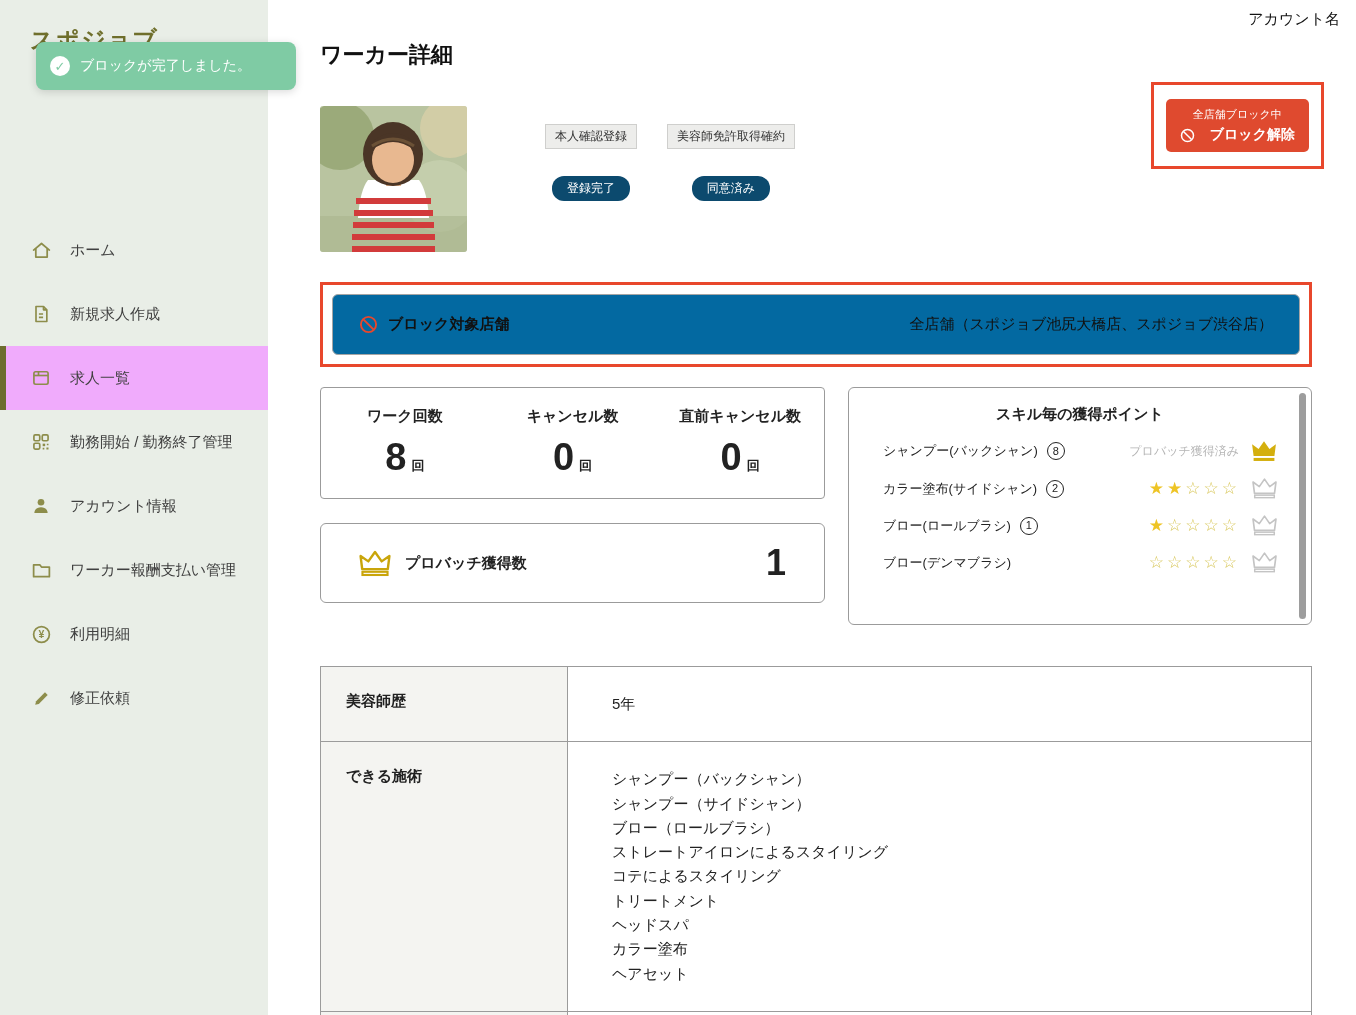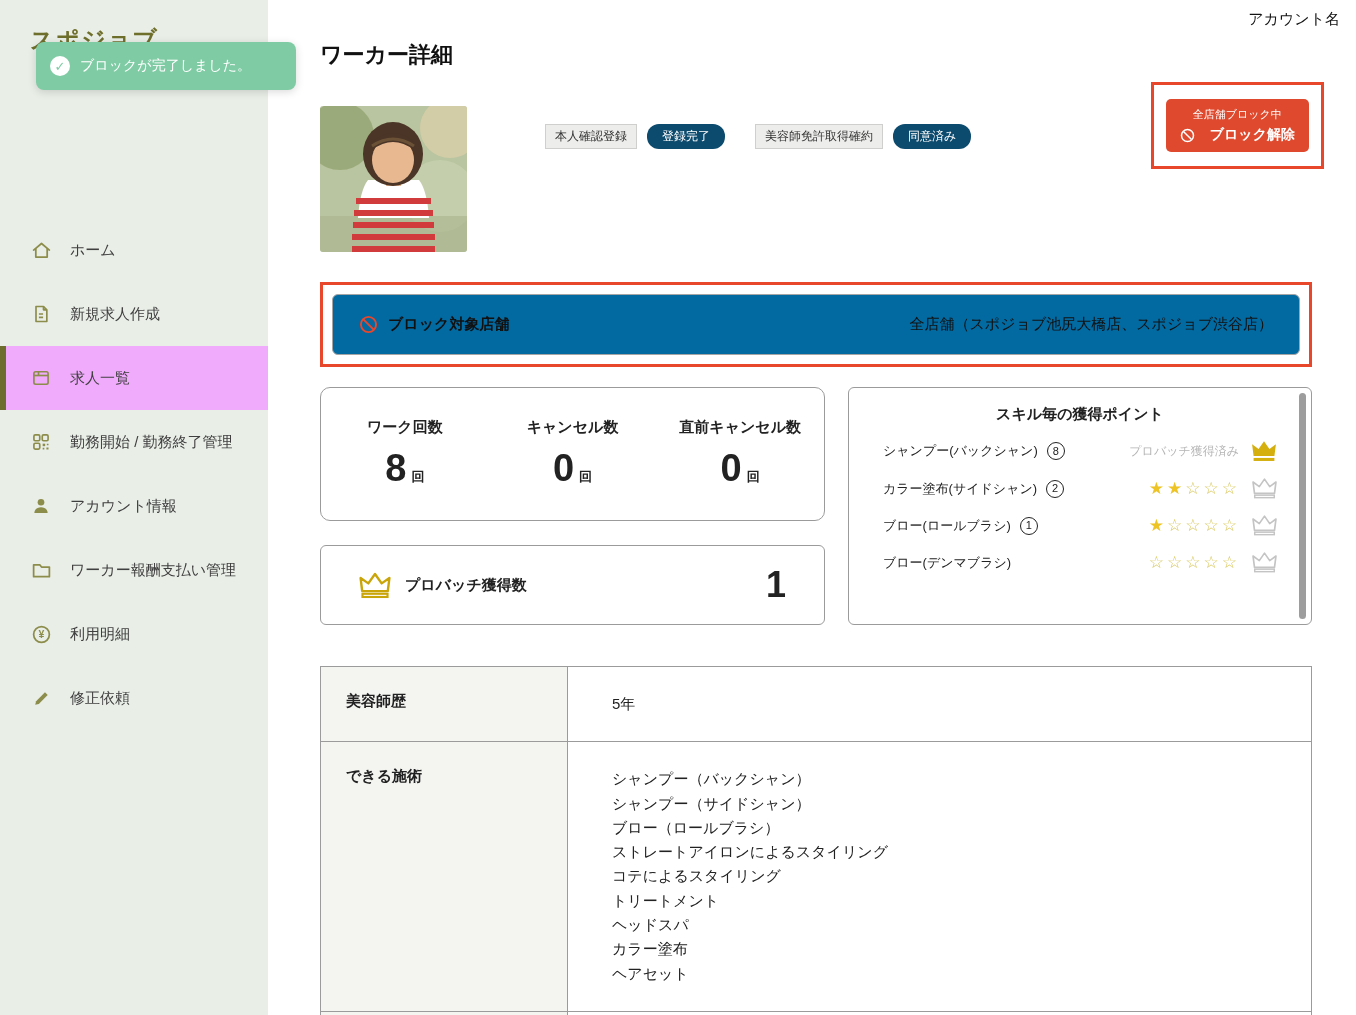--- a/index.html
+++ b/index.html
@@ -26,39 +26,39 @@
   .page-title { margin:0; font-size:22px; font-weight:bold; color:#111; }
 
   .profile { position:relative; margin-top:36px; height:146px; }
   .photo { position:absolute; left:0; top:0; width:147px; height:146px; border-radius:3px; overflow:hidden; }
   .profile-info { margin-left:225px; padding-top:2px; }
   .furigana { font-size:13px; letter-spacing:4px; color:#111; }
   .name-row { margin-top:9px; display:flex; align-items:baseline; gap:8px; }
   .name { font-size:26px; letter-spacing:5px; color:#111; }
   .age { font-size:16px; color:#111; }
   .labels-row { margin-top:16px; display:flex; gap:30px; }
-  .label-col { display:flex; flex-direction:row; align-items:center; gap:10px; }
+  .label-col { display:flex; flex-direction:column; align-items:center; gap:27px; }
   .qual-label { font-size:12px; color:#333; background:#ededeb; border:1px solid #cfcfcd; padding:3px 9px; }
   .pill { font-size:12px; color:#fff; background:#0c4a6e; border-radius:12px; padding:4px 15px; }
 
   .unblock-wrap { position:absolute; top:-24px; right:-12px; border:3px solid #e8472c; padding:14px 12px; }
   .unblock-btn { background:#df4a2f; color:#fff; border:none; border-radius:5px; padding:8px 14px; text-align:center; cursor:pointer; font-family:inherit; }
   .unblock-btn .small { display:block; font-size:11px; }
   .unblock-btn .big { display:flex; align-items:center; justify-content:center; gap:15px; margin-top:4px; font-size:14px; font-weight:bold; }
 
   .block-highlight { margin-top:30px; border:3px solid #e8472c; padding:9px; }
   .block-card { border:1px solid #a5a5a5; border-radius:6px; background:#0369a1; padding:20px 26px; display:flex; align-items:center; justify-content:space-between; }
   .block-card-left { display:flex; align-items:center; gap:10px; font-size:15px; font-weight:bold; color:#111; }
   .block-icon-red { color:#e8472c; display:flex; }
   .block-card-value { font-size:15px; color:#111; }
 
   
   .cards { margin-top:20px; display:flex; gap:23px; align-items:flex-start; }
   .col-left { width:505px; flex:none; }
-  .stats-card { border:1px solid #9b9b9b; border-radius:10px; height:134px; display:flex; align-items:center; }
+  .stats-card { border:1px solid #9b9b9b; border-radius:4px; height:112px; display:flex; align-items:center; }
   .stat { flex:1; text-align:center; }
   .stat-label { font-size:15px; font-weight:bold; }
   .stat-value { margin-top:10px; font-size:38px; font-weight:bold; }
   .stat-unit { font-size:13px; font-weight:bold; margin-left:5px; }
 
   .probatch-card { margin-top:24px; border:1px solid #9b9b9b; border-radius:6px; height:80px; display:flex; align-items:center; padding:0 38px 0 38px; }
   .probatch-label { margin-left:14px; font-size:15px; font-weight:bold; }
   .probatch-value { margin-left:auto; font-size:36px; font-weight:bold; }
 
   .skills-card { flex:1; border:1px solid #9b9b9b; border-radius:6px; height:238px; position:relative; padding:17px 34px 0 34px; }

